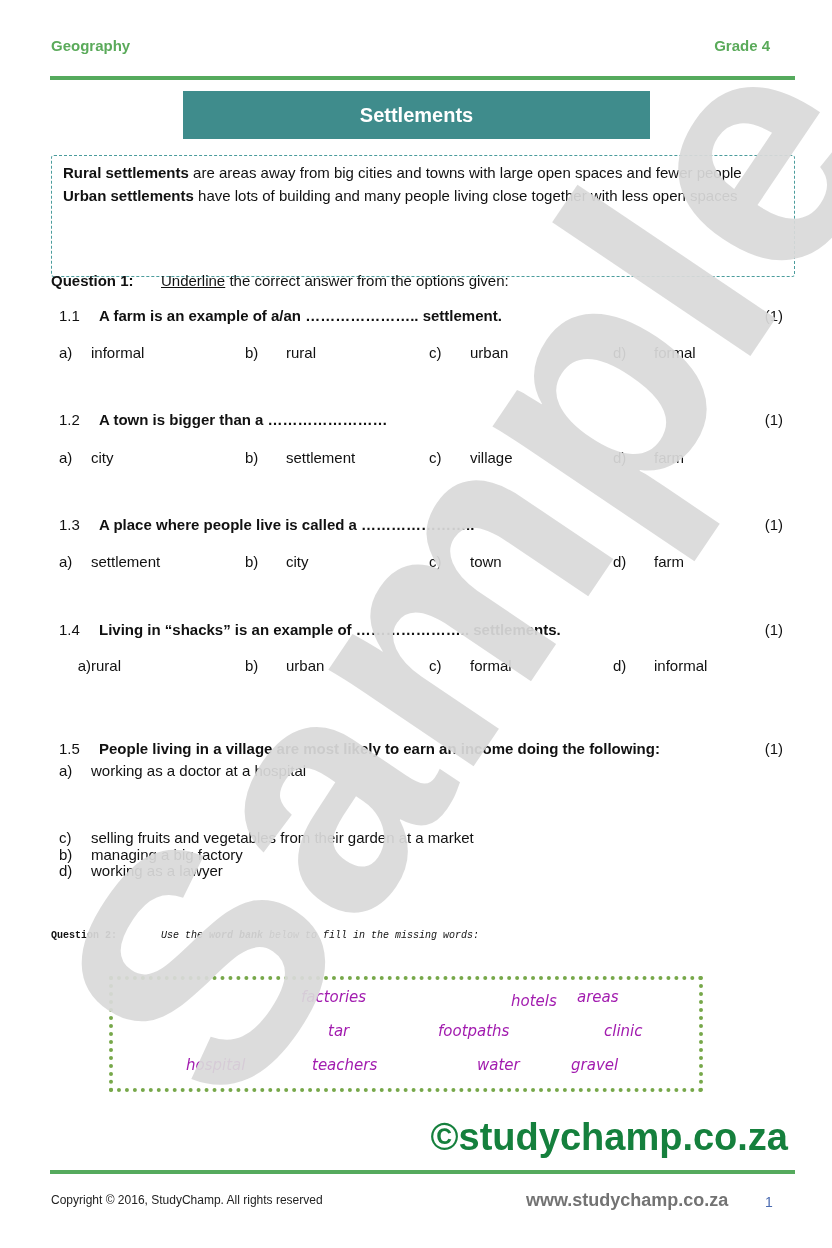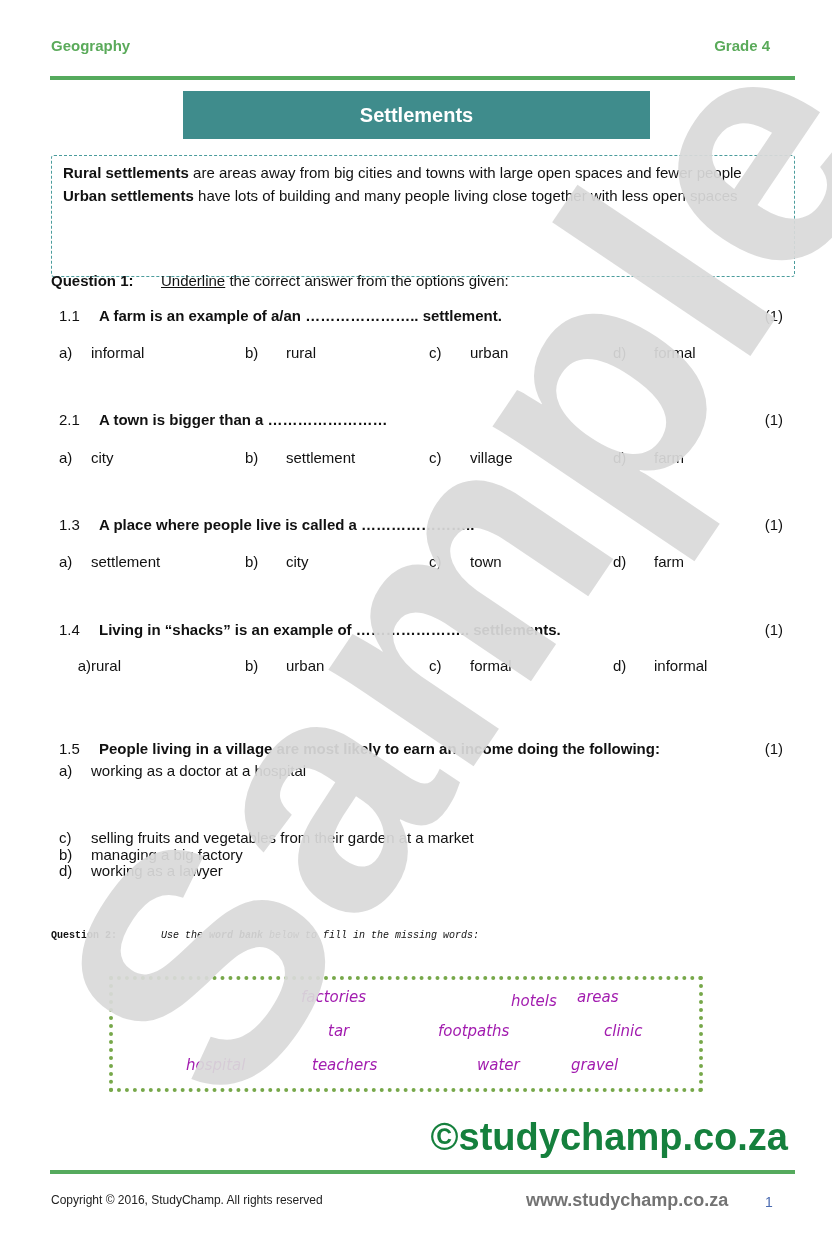--- a/index.html
+++ b/index.html
@@ -81,21 +81,21 @@
   <span class="mark">(1)</span>
 </div>
 <div class="abs opts" style="top:344px;">
   <span class="opt a" style="left:0;"><span class="ol">a)</span><span>informal</span></span>
   <span class="opt b" style="left:186px;"><span class="ol">b)</span><span>rural</span></span>
   <span class="opt c" style="left:370px;"><span class="ol">c)</span><span>urban</span></span>
   <span class="opt d" style="left:554px;"><span class="ol">d)</span><span>formal</span></span>
 </div>
 
 <div class="abs qline" style="top:411px;">
-  <span class="num">2.1</span><span class="txt">A town is bigger than a ……………………</span>
+  <span class="num">1.2</span><span class="txt">A town is bigger than a ……………………</span>
   <span class="mark">(1)</span>
 </div>
 <div class="abs opts" style="top:449px;">
   <span class="opt a" style="left:0;"><span class="ol">a)</span><span>city</span></span>
   <span class="opt b" style="left:186px;"><span class="ol">b)</span><span>settlement</span></span>
   <span class="opt c" style="left:370px;"><span class="ol">c)</span><span>village</span></span>
   <span class="opt d" style="left:554px;"><span class="ol">d)</span><span>farm</span></span>
 </div>
 
 <div class="abs qline" style="top:516px;">

